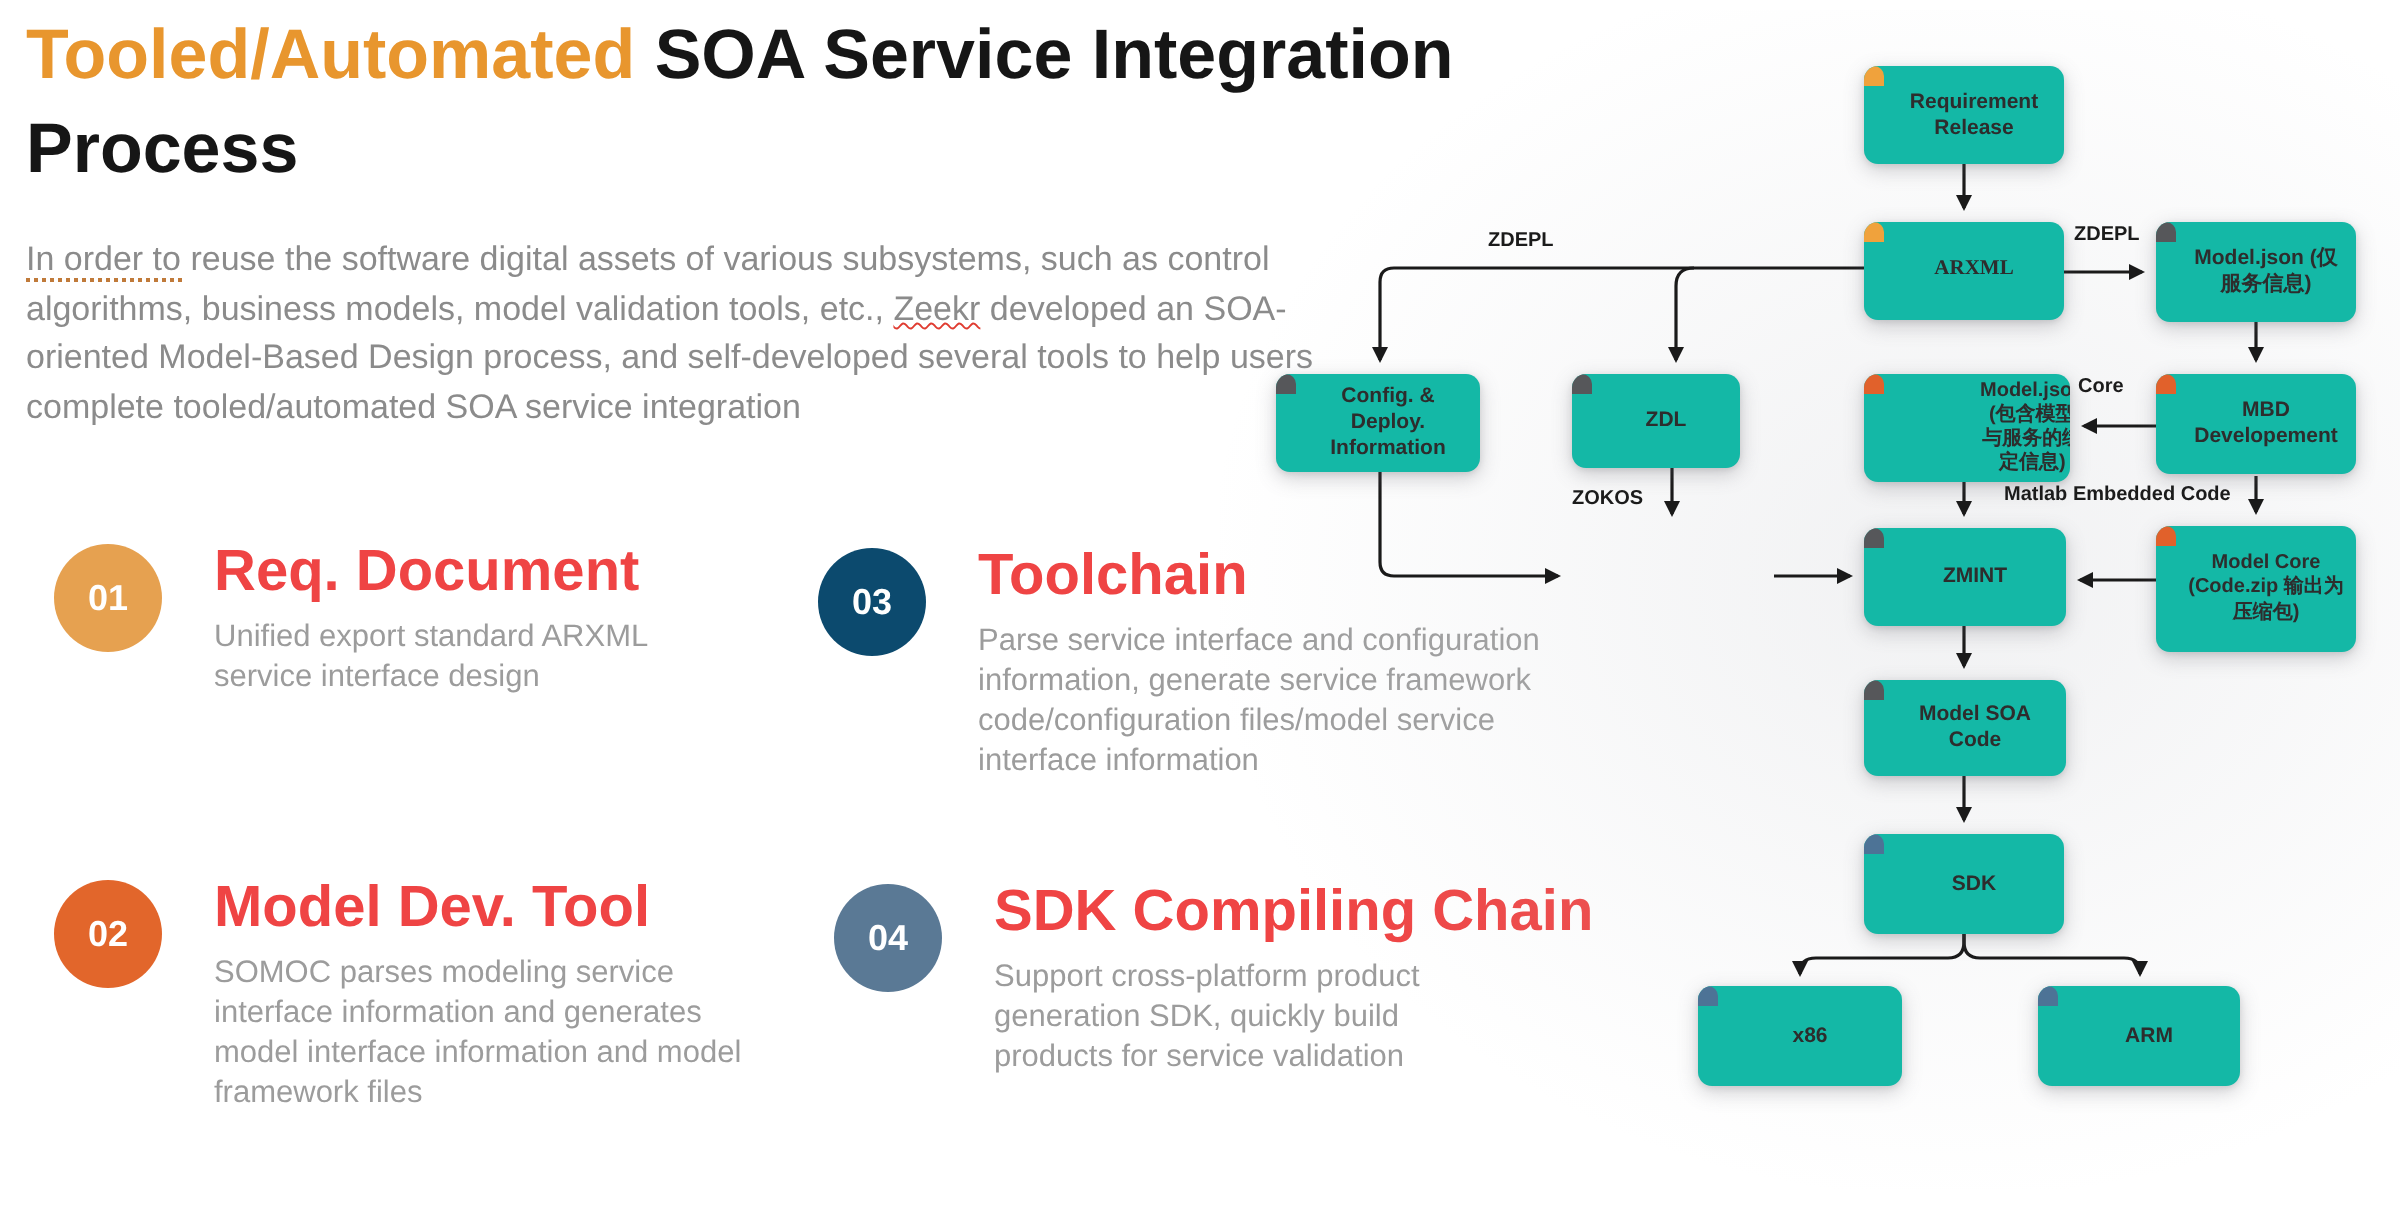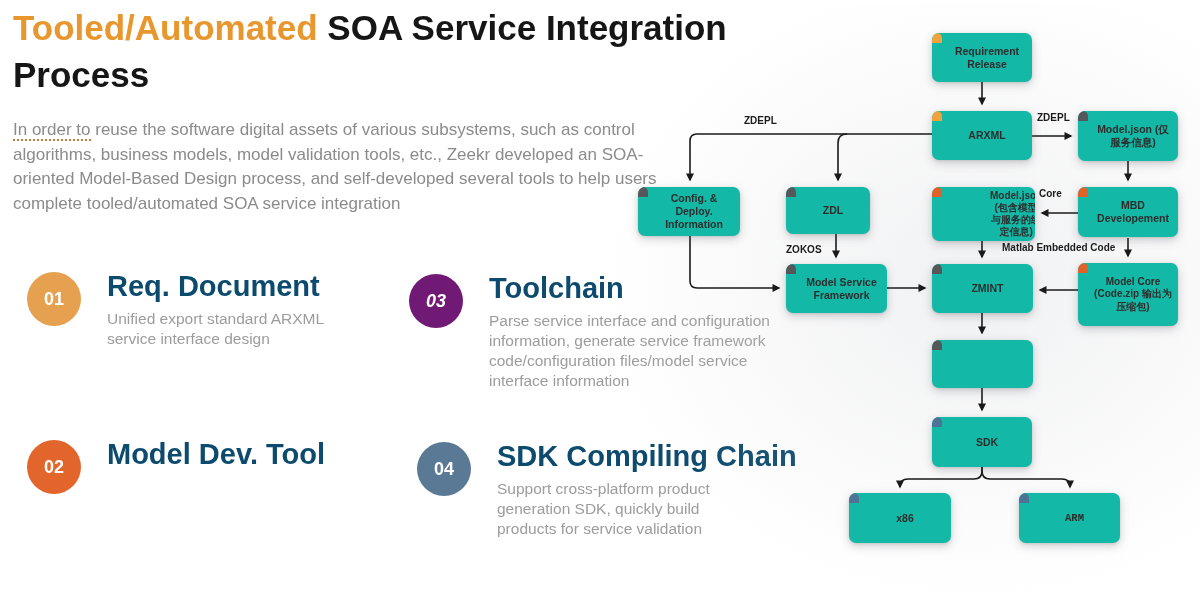--- a/index.html
+++ b/index.html
@@ -14,30 +14,30 @@
     font-size:35px; font-weight:700; color:#161616; line-height:1.35;
     letter-spacing:0;
   }
   .title .hl { color:#E8962E; }
   
   .intro {
     position:absolute; left:13px; top:118px; width:676px;
     font-size:17px; color:#8b8b8b; line-height:1.45;
   }
   .intro .dotted { border-bottom:2px dotted #c07a3a; }
-  .intro .wavy { text-decoration-style:wavy; text-decoration-color:#e03c31; text-decoration-thickness:1px;margin-top:43px; }
+  .intro .wavy { text-decoration:underline; text-decoration-style:wavy; text-decoration-color:#e03c31; text-decoration-thickness:1px;margin-top:43px; }
   
   .feature { position:absolute; display:flex; gap:26px; }
   .num-circle {
     width:54px; height:54px; border-radius:50%; flex:0 0 54px;
     display:flex; align-items:center; justify-content:center;
     color:#ffffff; font-size:18px; font-weight:700;
   }
   .f-text { display:flex; flex-direction:column; }
-  .f-title { font-size:29px; font-weight:700; color:#0c4a6e; line-height:1.15; margin-top:-2px; }
+  .f-title { font-size:29px; font-weight:700; color:#ef4444; line-height:1.15; margin-top:-2px; }
   .f-desc { font-size:15.5px; color:#9c9c9c; line-height:1.28; margin-top:6px; }
   
   .flow-halo {
     position:absolute; left:610px; top:5px; width:590px; height:590px;
     background:radial-gradient(ellipse at 62% 48%, rgba(203,205,210,0.28), rgba(203,205,210,0) 72%);
     pointer-events:none;
   }
   .connectors { position:absolute; left:0; top:0; }
   .fbox {
     position:absolute; background:#14b8a6; border-radius:7px;
@@ -63,31 +63,32 @@
 
   <div class="feature" style="left:27px; top:272px; width:345px;">
     <div class="num-circle" style="background: rgb(230, 161, 80);">01</div>
     <div class="f-text">
       <div class="f-title">Req. Document</div>
       <div class="f-desc" style="width:258px;">Unified export standard ARXML service interface design</div>
     </div>
   </div>
 
   <div class="feature" style="left:409px; top:274px; width:390px;">
-    <div class="num-circle" style="background: #701a75; font-style: italic;">03</div>
+    <div class="num-circle" style="background: #0c4a6e;">03</div>
     <div class="f-text">
       <div class="f-title">Toolchain</div>
       <div class="f-desc" style="width:300px;">Parse service interface and configuration information, generate service framework code/configuration files/model service interface information</div>
     </div>
   </div>
 
   <div class="feature" style="left:27px; top:440px; width:345px;">
     <div class="num-circle" style="background: rgb(226, 102, 43);">02</div>
     <div class="f-text">
       <div class="f-title">Model Dev. Tool</div>
+      <div class="f-desc" style="width:266px;">SOMOC parses modeling service interface information and generates model interface information and model framework files</div>
     </div>
   </div>
 
   <div class="feature" style="left:417px; top:442px; width:390px;">
     <div class="num-circle" style="background: rgb(90, 121, 149);">04</div>
     <div class="f-text">
       <div class="f-title">SDK Compiling Chain</div>
       <div class="f-desc" style="width:236px;">Support cross-platform product generation SDK, quickly build products for service validation</div>
     </div>
   </div>
@@ -118,21 +119,21 @@
       <path d="M982,467 L982,471 Q982,479 974,479 L908,479 Q900,479 900,486 L900,487" marker-end="url(#arr)"></path>
       <path d="M982,467 L982,471 Q982,479 990,479 L1062,479 Q1070,479 1070,486 L1070,487" marker-end="url(#arr)"></path>
     </g>
   </svg>
 
   <div class="fbox" style="left:932px; top:33px; width:100px; height:49px;">
     <div class="fbar" style="background: rgb(240, 162, 60);"></div>
     <div class="flabel">Requirement Release</div>
   </div>
 
-  <div class="fbox" style="left:932px; top:111px; width:100px; height:49px;">
+  <div class="fbox" style="left:932px; top:111px; width:100px; height:49px;font-family:Liberation Serif, serif;">
     <div class="fbar" style="background: rgb(240, 162, 60);"></div>
     <div class="flabel">ARXML</div>
   </div>
 
   <div class="fbox" style="left:638px; top:187px; width:102px; height:49px;">
     <div class="fbar" style="background: rgb(86, 87, 90);"></div>
     <div class="flabel">Config. &amp; Deploy. Information</div>
   </div>
 
   <div class="fbox" style="left:1078px; top:111px; width:100px; height:50px;">
@@ -148,50 +149,47 @@
   <div class="fbox" style="left:932px; top:187px; width:103px; height:54px;gap:44px;">
     <div class="fbar" style="background: rgb(225, 97, 43);"></div>
     <div class="flabel" style="font-size:10px;">Model.json (包含模型与服务的绑定信息)</div>
   </div>
 
   <div class="fbox" style="left:1078px; top:187px; width:100px; height:50px;">
     <div class="fbar" style="background: rgb(225, 97, 43);"></div>
     <div class="flabel">MBD Developement</div>
   </div>
 
-  <div class="fbox" style="left:786px; top:264px; width:101px; height:49px;">
-    <div class="fbar" style="background: rgb(86, 87, 90);"></div>
-    <div class="flabel">Model Service Framework</div>
-  </div>
 
   <div class="fbox" style="left:932px; top:264px; width:101px; height:49px;">
     <div class="fbar" style="background: rgb(86, 87, 90);"></div>
     <div class="flabel">ZMINT</div>
   </div>
 
   <div class="fbox" style="left:1078px; top:263px; width:100px; height:63px;">
     <div class="fbar" style="background: rgb(225, 97, 43);"></div>
     <div class="flabel" style="font-size:10px;">Model Core (Code.zip 输出为压缩包)</div>
   </div>
 
   <div class="fbox" style="left:932px; top:340px; width:101px; height:48px;">
     <div class="fbar" style="background: rgb(86, 87, 90);"></div>
+    <div class="flabel">Model SOA Code</div>
   </div>
 
   <div class="fbox" style="left:932px; top:417px; width:100px; height:50px;">
     <div class="fbar" style="background: rgb(77, 115, 150);"></div>
     <div class="flabel">SDK</div>
   </div>
 
   <div class="fbox" style="left:849px; top:493px; width:102px; height:50px;">
     <div class="fbar" style="background: rgb(77, 115, 150);"></div>
     <div class="flabel">x86</div>
   </div>
 
-  <div class="fbox" style="left:1019px; top:493px; width:101px; height:50px;font-family:Liberation Mono, monospace;">
+  <div class="fbox" style="left:1019px; top:493px; width:101px; height:50px;">
     <div class="fbar" style="background: rgb(77, 115, 150);"></div>
     <div class="flabel">ARM</div>
   </div>
 
   <div class="elabel" style="left:744px; top:115px;">ZDEPL</div>
   <div class="elabel" style="left:1037px; top:112px;">ZDEPL</div>
   <div class="elabel" style="left:1039px; top:188px;">Core</div>
   <div class="elabel" style="left:786px; top:244px;">ZOKOS</div>
   <div class="elabel" style="left:1002px; top:242px;">Matlab Embedded Code</div>
 

